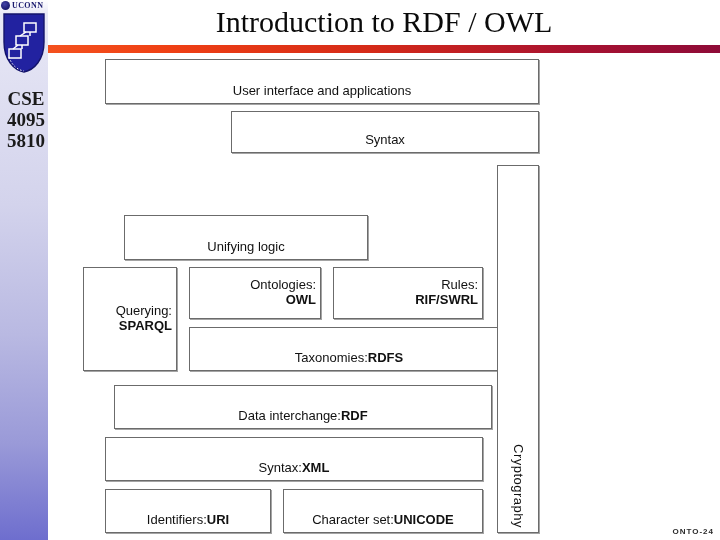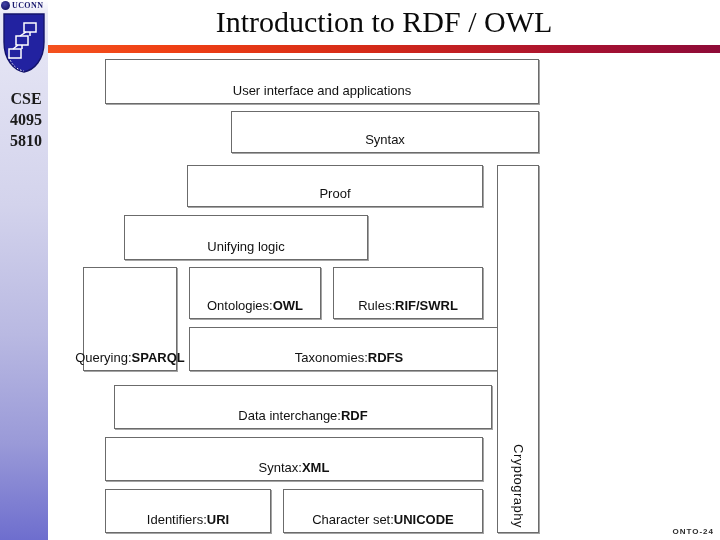--- a/index.html
+++ b/index.html
@@ -57,21 +57,21 @@
     flex: 0 0 auto;
   }
   .course-code {
     position: absolute;
     left: 0;
     top: 88px;
     width: 52px;
     text-align: center;
     font-family: "Liberation Serif", serif;
     font-weight: bold;
-    font-size: 16px;
+    font-size: 19px;
     color: #1a1a1a;
     line-height: 21px;
   }
 
   
   .slide-title {
     position: absolute;
     left: 48px;
     top: 2px;
     width: 672px;
@@ -111,21 +111,21 @@
     align-items: flex-end;
     justify-content: center;
     text-align: center;
     color: #111111;
     font-size: 13px;
     line-height: 1.15;
     padding: 4px 4px;
   }
   .sbox .lbl { display: block; }
   .sbox .strong { font-weight: bold; }
-  .two-line { flex-direction: row; }
+  .two-line { flex-direction: column; }
 
   .crypto {
     writing-mode: vertical-rl;
     text-orientation: mixed;
     letter-spacing: 0.5px;
   }
 
   .footer-code {
     position: absolute;
     right: 6px;
@@ -178,23 +178,20 @@
   <div class="diagram">
 
     <div class="sbox" style="left:20px; top:4px; width:434px; height:45px;">
       <span class="lbl">User interface and applications</span>
     </div>
 
     <div class="sbox" style="left:146px; top:56px; width:308px; height:42px;">
       <span class="lbl">Syntax</span>
     </div>
 
-    <div class="sbox" style="left:102px; top:110px; width:296px; height:42px;">
-      <span class="lbl">Proof</span>
-    </div>
 
     <div class="sbox" style="left:39px; top:160px; width:244px; height:45px;">
       <span class="lbl">Unifying logic</span>
     </div>
 
     <div class="sbox two-line" style="left:-2px; top:212px; width:94px; height:104px;">
       <span class="lbl">Querying:</span>
       <span class="lbl strong">SPARQL</span>
     </div>
 

